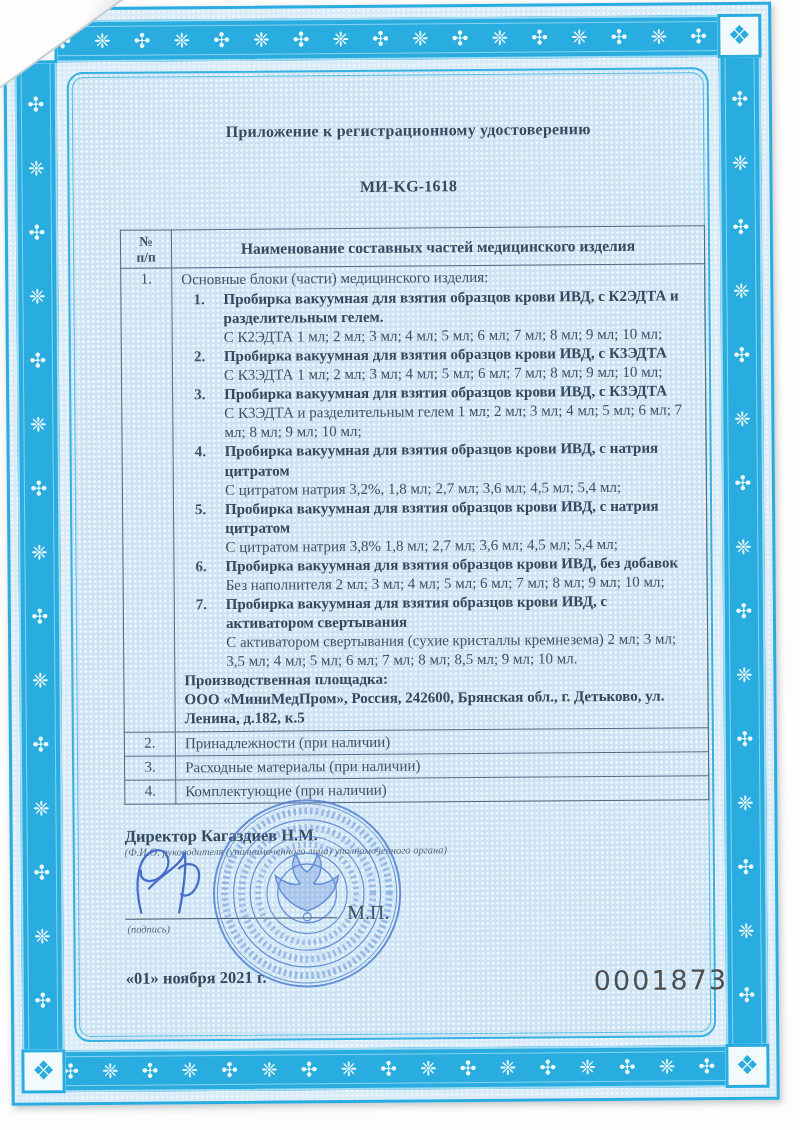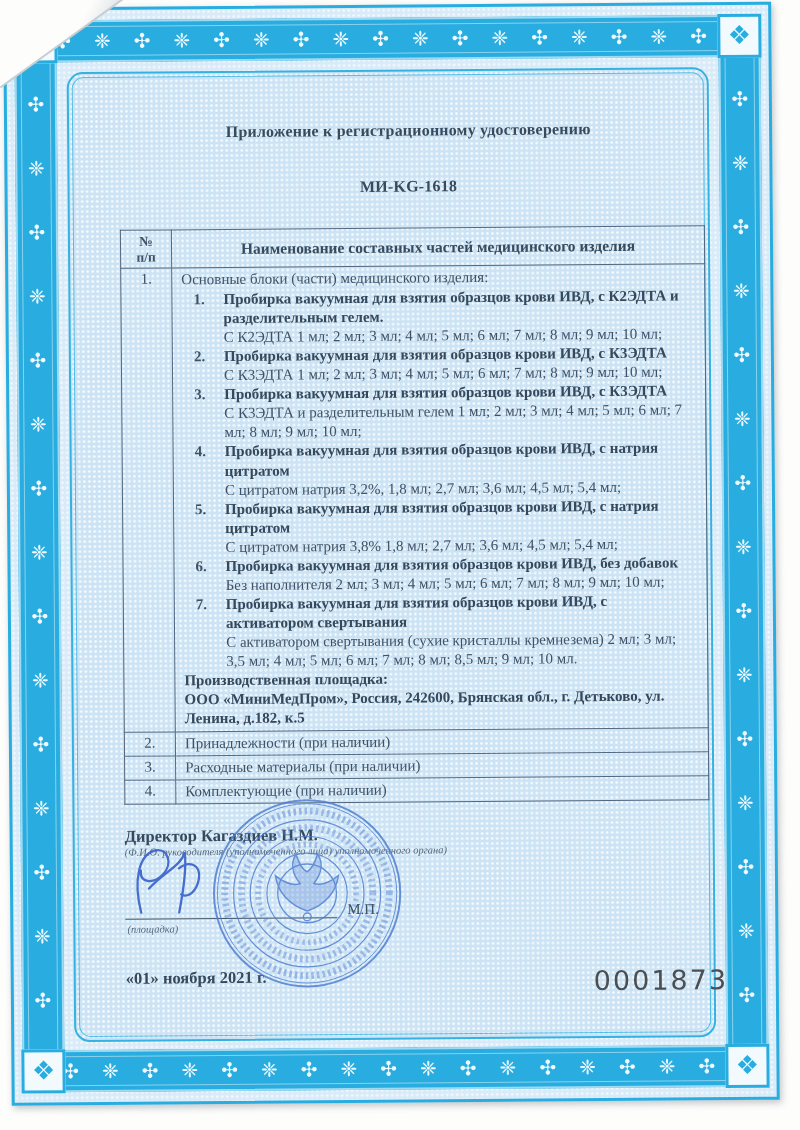--- a/index.html
+++ b/index.html
@@ -72,21 +72,21 @@
   .item-name { font-weight:bold; color:#35485c; }
   .item-spec { }
   .prod-label, .prod-value { font-weight:bold; color:#35485c; }
   tr.shortrow td { padding-top:2px; padding-bottom:2px; }
   
   .signing { position:relative; margin-top:22px; width:640px; height:250px; }
   .director { font-weight:bold; font-size:16.5px; color:#35485c; }
   .caption-sm { font-size:10.5px; font-style:italic; color:#55687d; }
   .sig-svg { position:absolute; left:4px; top:16px; z-index:3; }
   .sig-line { position:absolute; left:0; top:92px; width:212px; border-bottom:1.6px solid #46586c; }
-  .mp { position:absolute; left:222px; top:76px; font-size:15px; z-index:4; }
+  .mp { position:absolute; left:222px; top:76px; font-size:20px; z-index:4; }
   .sig-caption { position:absolute; left:2px; top:97px; }
   .date { position:absolute; left:0; top:142px; font-weight:bold; font-size:16.5px; color:#35485c; }
   .stamp-svg { position:absolute; left:84px; top:-30px; opacity:.82; z-index:2; }
   .serial { position:absolute; left:468px; top:142px; font-family:"DejaVu Sans","Liberation Sans",sans-serif;
             font-size:27px; letter-spacing:2px; color:#4c4f52; }
   
   .fold {
     position:absolute; left:0; top:0; width:122px; height:88px; z-index:60;
     background:linear-gradient(118deg, #fdfdfb 55%, #e2e6e9 72%, #f2f4f5 80%, #fbfcfc 100%);
     clip-path:polygon(0 0, 100% 0, 0 100%);
@@ -220,21 +220,21 @@
         <svg class="sig-svg" width="130" height="78" viewBox="0 0 130 78">
           <g fill="none" stroke="#3b63c9" stroke-width="2.3" stroke-linecap="round" opacity="0.92">
             <path d="M12 70 C4 38 10 12 26 8 C40 5 44 22 34 32 C24 42 10 40 12 28"></path>
             <path d="M20 46 C34 30 52 24 56 10 C58 28 54 50 50 70"></path>
             <path d="M50 26 C60 18 72 22 70 36 C68 50 58 56 52 52"></path>
           </g>
         </svg>
 
         <div class="sig-line"></div>
         <div class="mp">М.П.</div>
-        <div class="sig-caption caption-sm">(площадка)</div>
+        <div class="sig-caption caption-sm">(подпись)</div>
         <div class="date">«01» ноября 2021 г.</div>
         <div class="serial">0001873</div>
       </div>
 
     </div>
   </div>
 </div>
 
 <div class="fold"></div>
 <div class="fold-edge"></div>

